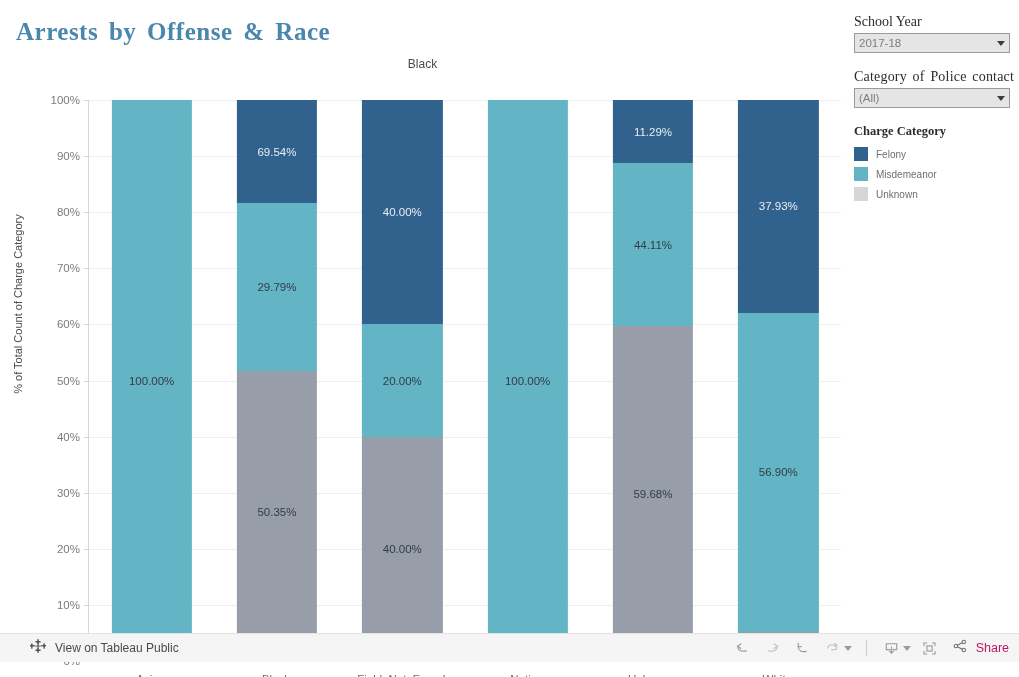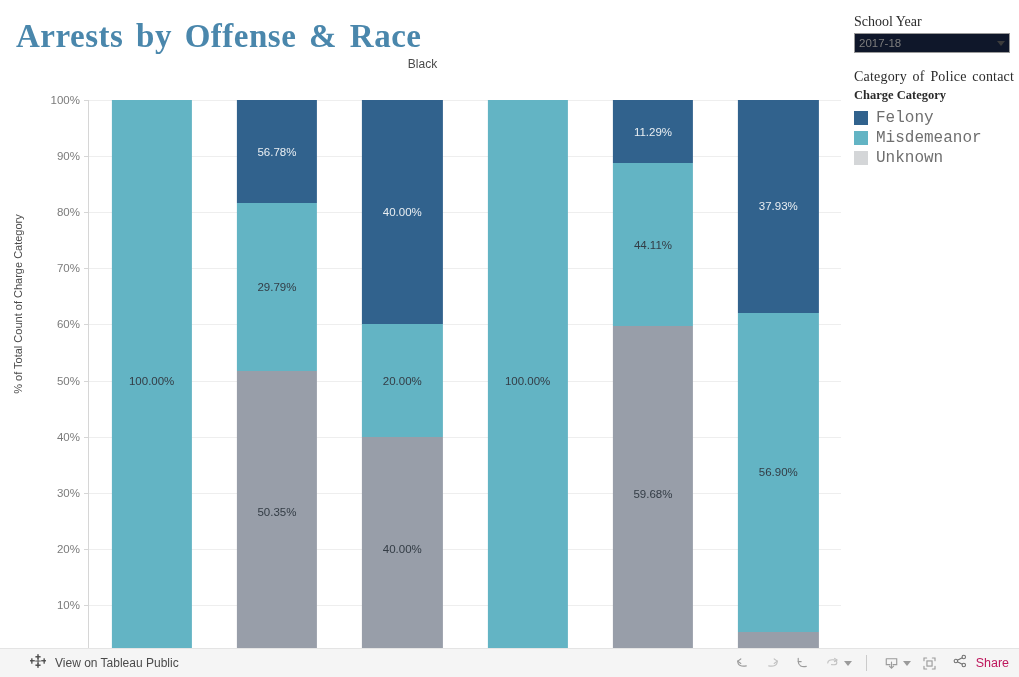--- a/index.html
+++ b/index.html
@@ -15,21 +15,21 @@
     overflow: hidden;
     color: #333333;
   }
 
   
   #dashboard-title {
     position: absolute;
     left: 16px;
     top: 18px;
     font-family: "Liberation Serif", serif;
-    font-size: 33px;
+    font-size: 25px;
     font-weight: bold;
     color: #4a87ac;
     letter-spacing: 0.5px;
     word-spacing: 4px;
     white-space: nowrap;
   }
 
   
   #viz-panel {
     position: absolute;
@@ -168,21 +168,21 @@
     font-size: 14px;
     color: #2b2b2b;
     margin-bottom: 3px;
     white-space: nowrap;
   }
   .filter-title.wide { letter-spacing: 0.2px; word-spacing: 2px; }
   .dropdown {
     position: relative;
     height: 20px;
     border: 1px solid #9a9a9a;
-    background: #0f172a;
+    background: #e5e5e5;
     box-sizing: border-box;
     display: flex;
     align-items: center;
     padding: 0 4px;
     margin-bottom: 16px;
   }
   .dropdown .dd-value {
     font-size: 11.5px;
     color: #7d7d7d;
     flex: 1;
@@ -211,31 +211,30 @@
     align-items: center;
     height: 20px;
   }
   .legend-swatch {
     width: 14px;
     height: 14px;
     flex: none;
     margin-right: 8px;
   }
   .legend-label {
-    font-size: 16px;
+    font-size: 10px;
     color: #6f6f6f;
     white-space: nowrap;
-    font-family: Liberation Mono, monospace;
   }
 
   
   #toolbar {
     position: absolute;
     left: 0;
-    bottom: 0;
+    bottom: 15px;
     width: 1019px;
     height: 29px;
     background: #f5f5f5;
     border-top: 1px solid #e4e4e4;
     box-sizing: border-box;
     display: flex;
     align-items: center;
   }
   #tableau-public-link {
     display: flex;
@@ -338,21 +337,21 @@
           <div class="bar-col">
             <div class="bar-stack">
               <div class="seg on-light" style="height: 100%; background: rgb(99, 180, 196);">
                 <span class="seg-label">100.00%</span>
               </div>
             </div>
           </div>
           <div class="bar-col">
             <div class="bar-stack">
               <div class="seg on-dark" style="height: 18.44%; background: rgb(49, 98, 141);">
-                <span class="seg-label">56.78%</span>
+                <span class="seg-label">69.54%</span>
               </div>
               <div class="seg on-light" style="height: 29.79%; background: rgb(99, 180, 196);">
                 <span class="seg-label">29.79%</span>
               </div>
               <div class="seg on-light" style="height: 50.35%; background: rgb(152, 158, 169);">
                 <span class="seg-label">50.35%</span>
               </div>
               <div class="seg on-light" style="height: 1.42%; background: rgb(212, 214, 216);"></div>
             </div>
           </div>
@@ -420,20 +419,24 @@
   <div>
     <div class="filter-title">School Year</div>
     <div class="dropdown">
       <span class="dd-value">2017-18</span>
       <span class="caret-down"></span>
     </div>
   </div>
 
   <div>
     <div class="filter-title wide">Category of Police contact</div>
+    <div class="dropdown">
+      <span class="dd-value">(All)</span>
+      <span class="caret-down"></span>
+    </div>
   </div>
 
   <div>
     <div id="legend-title">Charge Category</div>
     <div id="legend-items">
         <div class="legend-item">
           <span class="legend-swatch" style="background: rgb(49, 98, 141);"></span>
           <span class="legend-label">Felony</span>
         </div>
         <div class="legend-item">

